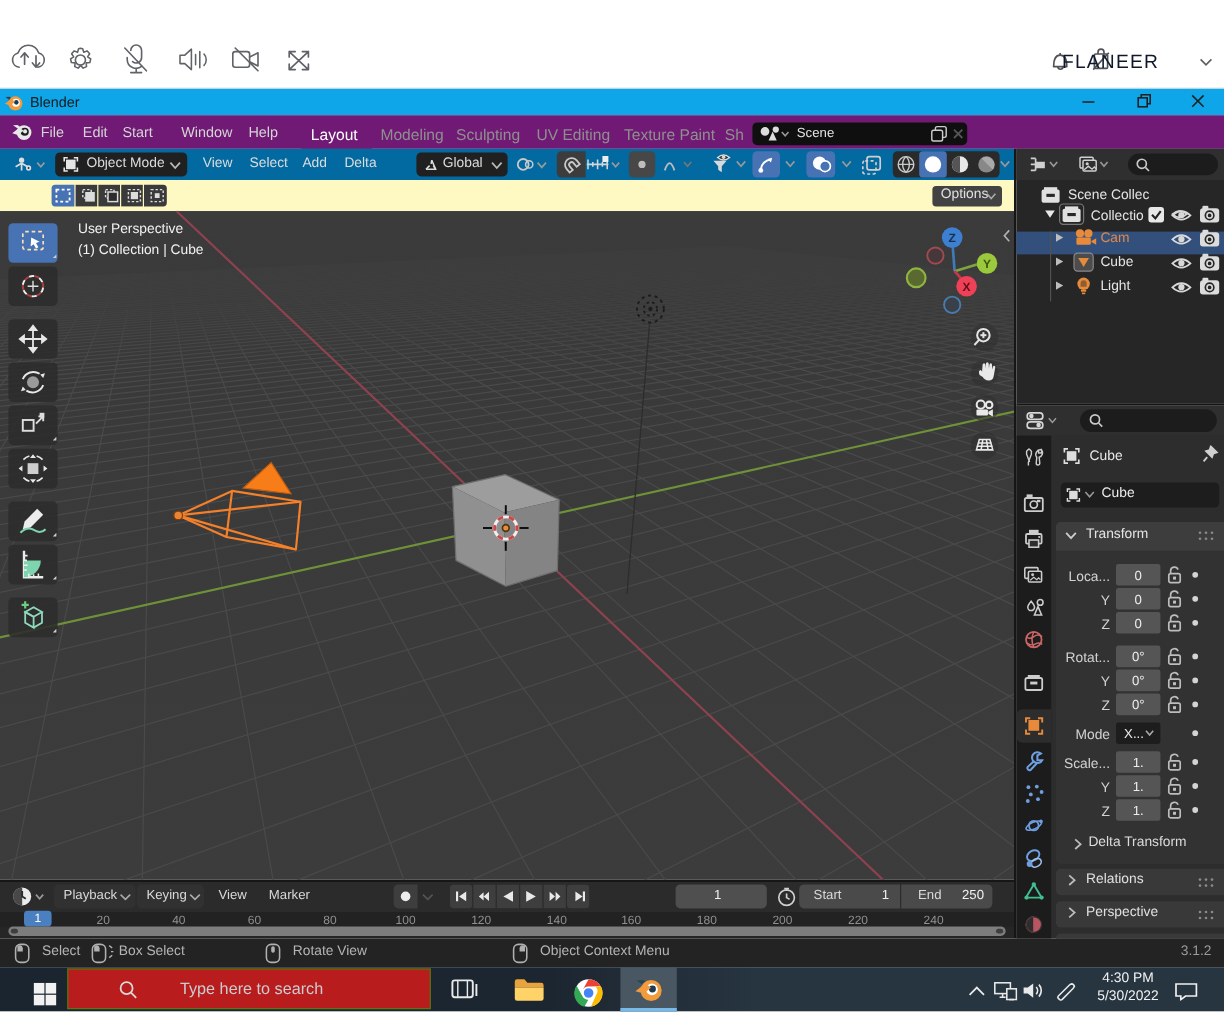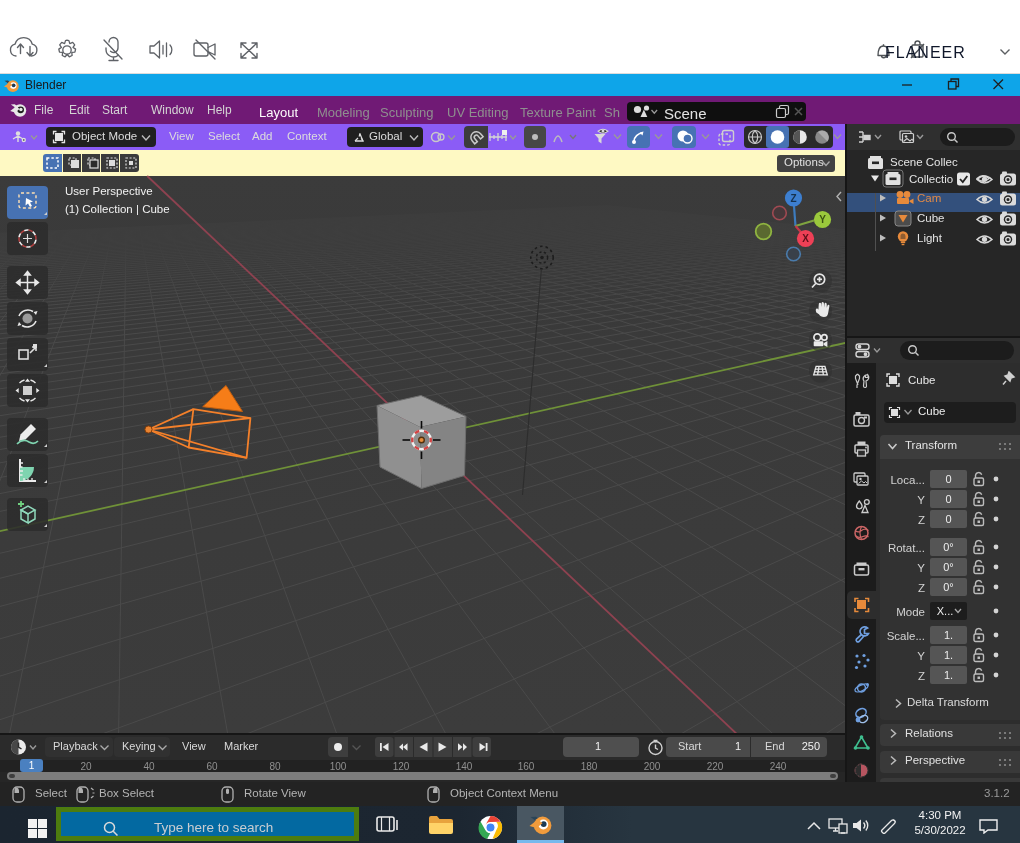--- a/index.html
+++ b/index.html
@@ -12,21 +12,21 @@
 #btitle{left:0;top:74px;width:1020px;height:22px;background:#0ea5e9}
 #btitle .t{left:25px;top:4px;font-size:12px;color:#1a1a1a}
 
 #topbar{left:0;top:96px;width:1020px;height:28px;background:#701a75;color:#d4d4d4;font-size:12px}
 #topbar .m{position:absolute;top:7px}
 #topbar .tab{position:absolute;top:9px;font-size:13px;color:#8f8f8f}
 #topbar .tab.act{color:#fdfdfd}
 #tabbg{left:251px;top:103px;width:59px;height:21px;background:#3a3a3a;border-radius:5px 5px 0 0}
 .selbox{position:absolute;top:6px;height:19px;background:#0f0f0f;border-radius:4px;color:#e3e3e3}
 
-#vphead{left:0;top:124px;width:845px;height:26px;background:#8b5cf6;font-size:11.5px;color:#dcdcdc}
+#vphead{left:0;top:124px;width:845px;height:26px;background:#0369a1;font-size:11.5px;color:#dcdcdc}
 #vphead .m{position:absolute;top:6px}
 #toolset{left:0;top:150px;width:845px;height:26px;background:#fef9c3}
 
 #view3d{left:0;top:176px;width:845px;height:557px;background:linear-gradient(180deg,#373737 0%,#3a3a3a 30%,#3c3c3c 100%);overflow:hidden}
 #vpsvg{left:0;top:124px;width:845px;height:609px}
 
 .tbtn{position:absolute;left:7px;width:41px;height:33px;background:#2c2c2cdd;border-radius:4px}
 .tbtn.act{background:#4772b3}
 
 #rdiv{left:845px;top:124px;width:2px;height:658px;background:#161616}
@@ -39,21 +39,21 @@
 
 #tldiv{left:0;top:733px;width:845px;height:2px;background:#161616}
 #timeline{left:0;top:735px;width:845px;height:47px;background:#262626}
 #tlhead{left:0;top:735px;width:845px;height:25px;background:#2b2b2b;font-size:11px;color:#d9d9d9}
 #tlruler{left:0;top:760px;width:845px;height:12px;background:#222222}
 #tlscroll{left:7px;top:772px;width:831px;height:8px;background:#7d7d7d;border-radius:4px}
 
 #status{left:0;top:782px;width:1020px;height:24px;background:#232323;font-size:11.5px;color:#b4b4b4}
 
 #taskbar{left:0;top:806px;width:1020px;height:37px;background:linear-gradient(90deg,#1b2530 0%,#1c2631 45%,#273540 62%,#273540 100%)}
-#search{left:56px;top:807px;width:303px;height:34px;background:#0369a1;border:5px solid #4d7c0f;color:#c9cdd1;font-size:13.5px}
+#search{left:56px;top:807px;width:303px;height:34px;background:#b91c1c;border:1px solid #4d7c0f;color:#c9cdd1;font-size:13.5px}
 </style></head>
 <body>
 <div id="page">
   <div class="abs" id="dcvbar">
     <svg class="abs" style="left:0;top:0" width="280" height="46" viewBox="0 0 280 46">
       <g stroke="#5f6267" stroke-width="1.35" fill="none" stroke-linecap="round" stroke-linejoin="round">
       <path d="M16 29 a6 6 0 0 1 -1 -11.8 a9 9 0 0 1 17.3 0 A6 6 0 0 1 31.5 29"></path>
       <path d="M17.5 20.5 l3-3.5 3 3.5 M20.5 17.5 v9 M27 25.5 l3 3.5 3-3.5 M30 28.5 v-9" stroke-width="1.4"></path>
       <circle cx="67" cy="23" r="4.2"></circle>
       <path d="M67 13.2 l1.9 0.4 0.9 3 2.9-1.2 2 2.4 -1.7 2.6 2.6 1.7 -0.7 3 -3.1 0.3 0.3 3.1 -2.8 1.3 -2.1-2.3 -2.1 2.3 -2.8-1.3 0.3-3.1 -3.1-0.3 -0.7-3 2.6-1.7 -1.7-2.6 2-2.4 2.9 1.2 0.9-3 z" stroke-width="1.3"></path>
@@ -116,21 +116,21 @@
     <span class="tab" style="left:447px">UV Editing</span>
     <span class="tab" style="left:520px">Texture Paint</span>
     <span class="tab" style="left:604px">Sh</span>
     <div class="selbox" style="left:627px;width:179px">
       <svg class="abs" style="left:5px;top:2px" width="26" height="15" viewBox="0 0 26 15">
         <circle cx="5.5" cy="5.5" r="3.6" fill="#ddd"></circle>
         <path d="M8.5 13 l3.4-7.5 3.4 7.5 z" fill="#ddd"></path>
         <circle cx="14.5" cy="4" r="2.6" fill="#ddd"></circle>
         <path d="M19.5 6 l2.8 3.2 2.8-3.2" stroke="#999" stroke-width="1.3" fill="none"></path>
       </svg>
-      <span class="abs" style="left:37px;top:3px;font-size:15px">Scene</span>
+      <span class="abs" style="left:37px;top:3px;font-size:11px">Scene</span>
       <svg class="abs" style="left:148px;top:2px" width="15" height="15" viewBox="0 0 15 15">
           <g fill="none" stroke="#ccc" stroke-width="1.2">
             <rect x="4.5" y="1.5" width="9" height="9" rx="1.5"></rect>
             <rect x="1.5" y="4.5" width="9" height="9" rx="1.5" fill="#0f0f0f"></rect>
           </g>
         </svg>
       <svg class="abs" style="left:166px;top:4px" width="11" height="11" viewBox="0 0 11 11">
           <path d="M2 2 l7 7 M9 2 l-7 7" stroke="#555" stroke-width="1.5"></path>
         </svg>
     </div>
@@ -150,21 +150,21 @@
           <path d="M1.5 4.5 v-3 h3 M9.5 1.5 h3 v3 M12.5 9.5 v3 h-3 M4.5 12.5 h-3 v-3" stroke="#e5e5e5" stroke-width="1.3" fill="none"></path>
         </svg>
       <span class="abs" style="left:26px;top:3px">Object Mode</span>
       <svg class="abs" style="left:94px;top:7px" width="12" height="8" viewBox="0 0 12 8">
           <path d="M2 1.5 l4 4.5 4-4.5" stroke="#bbb" stroke-width="1.4" fill="none"></path>
         </svg>
     </div>
     <span class="m" style="left:169px">View</span>
     <span class="m" style="left:208px">Select</span>
     <span class="m" style="left:252px">Add</span>
-    <span class="m" style="left:287px">Context</span>
+    <span class="m" style="left:287px">Delta</span>
     <div class="abs" style="left:347px;top:3px;width:76px;height:20px;background:#202020;border-radius:4px">
       <svg class="abs" style="left:5px;top:3px" width="14" height="14" viewBox="0 0 14 14">
           <g stroke="#ddd" stroke-width="1.3" fill="none">
             <path d="M3 11 L11 11 L7.8 3.5"></path>
             <path d="M3 11 l3-3 M11 11 l-1.8-2.8 M7.8 3.5 l-0.5 3"></path>
           </g>
         </svg>
       <span class="abs" style="left:22px;top:3px">Global</span>
       <svg class="abs" style="left:61px;top:7px" width="12" height="8" viewBox="0 0 12 8">
           <path d="M2 1.5 l4 4.5 4-4.5" stroke="#bbb" stroke-width="1.4" fill="none"></path>

